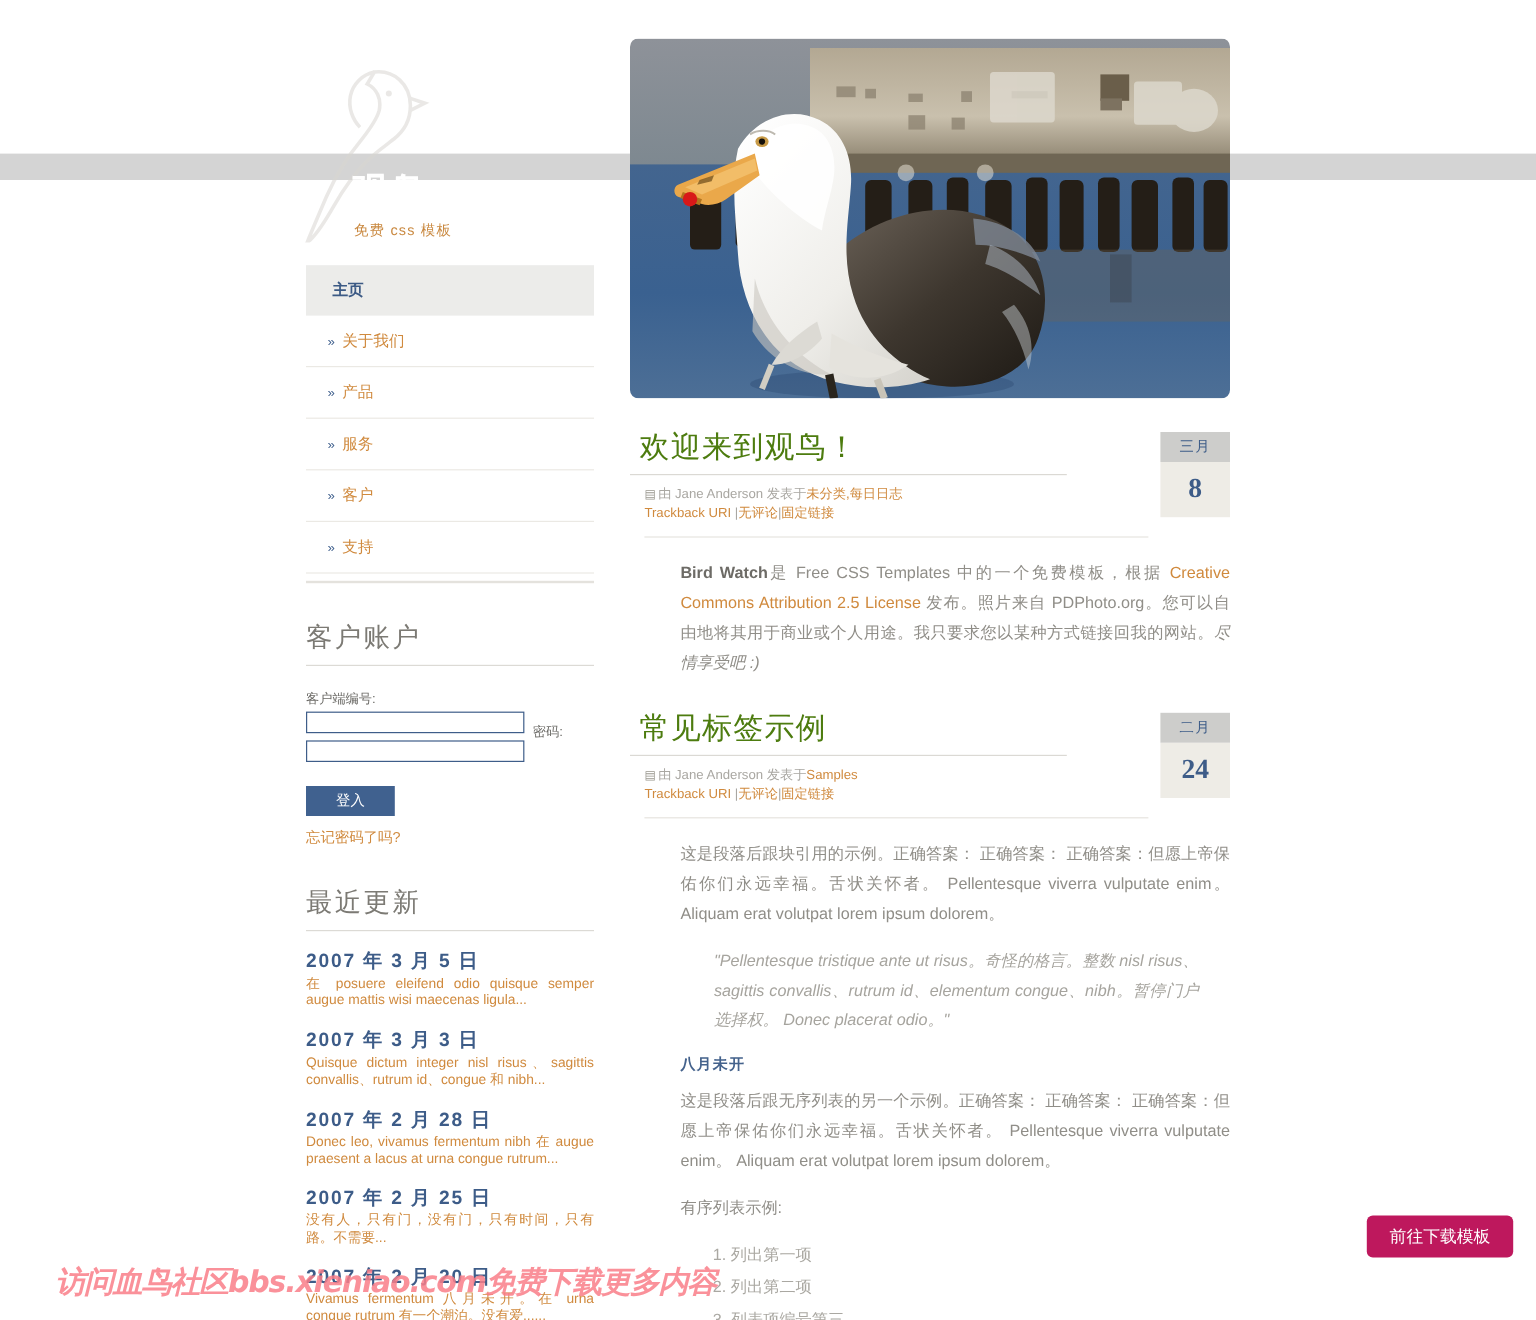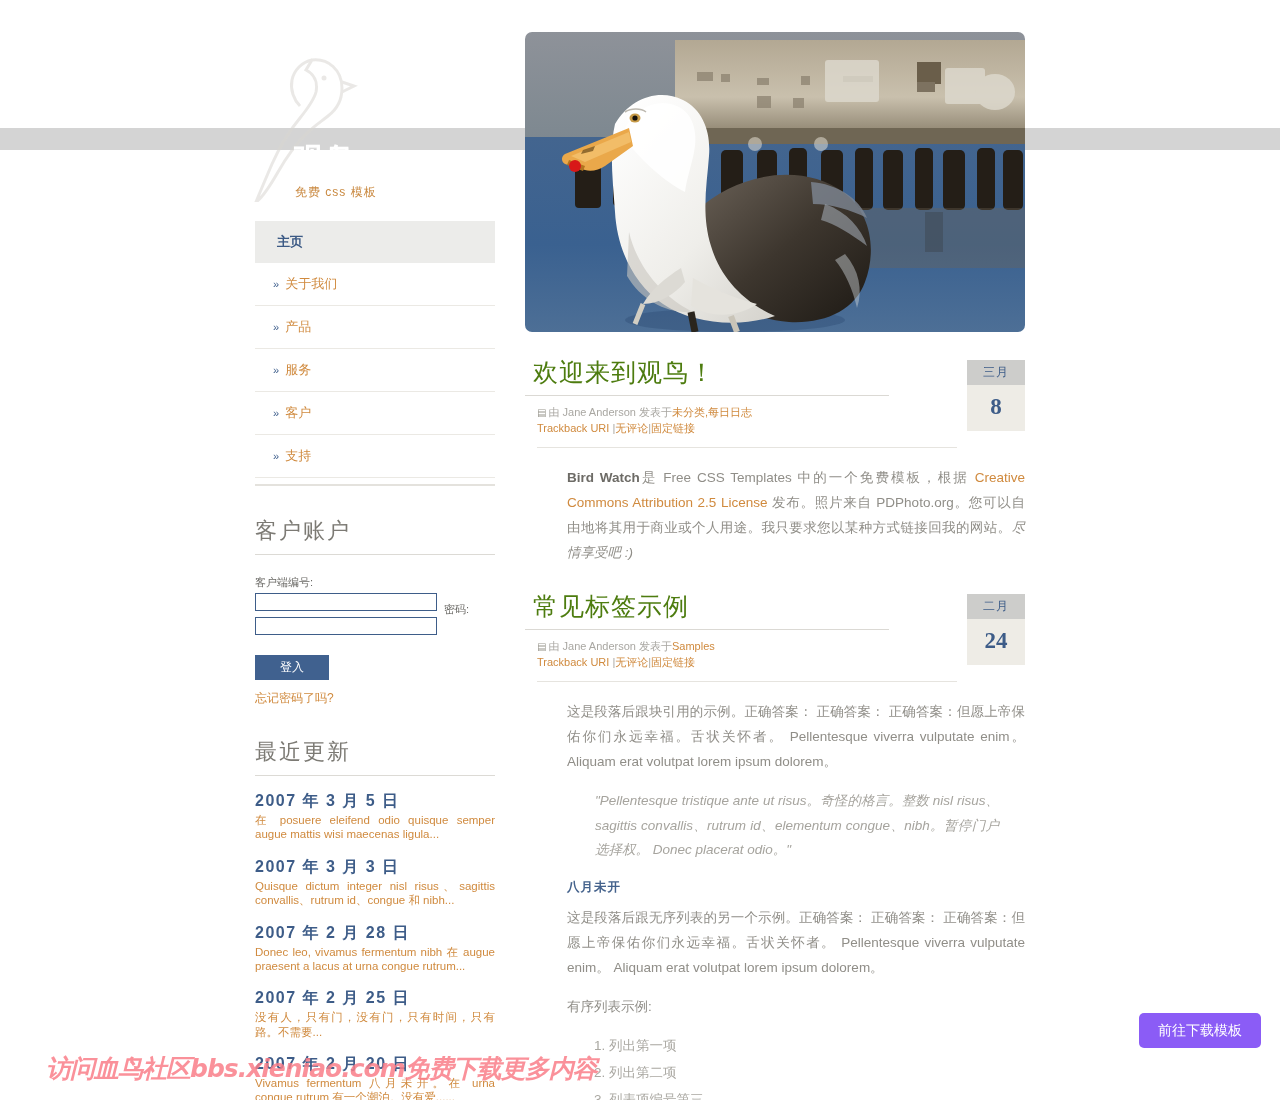--- a/index.html
+++ b/index.html
@@ -301,21 +301,21 @@
     white-space: nowrap;
     letter-spacing: -1px;
     z-index: 20;
   }
   .dl-button {
     position: absolute;
     left: 1139px;
     top: 1013px;
     width: 122px;
     height: 35px;
-    background: #8b5cf6;
+    background: #be185d;
     color: #ffffff;
     border: none;
     border-radius: 5px;
     font-size: 14px;
     font-family: "Liberation Sans", sans-serif;
     cursor: pointer;
     z-index: 20;
   }
 </style>
 </head>

